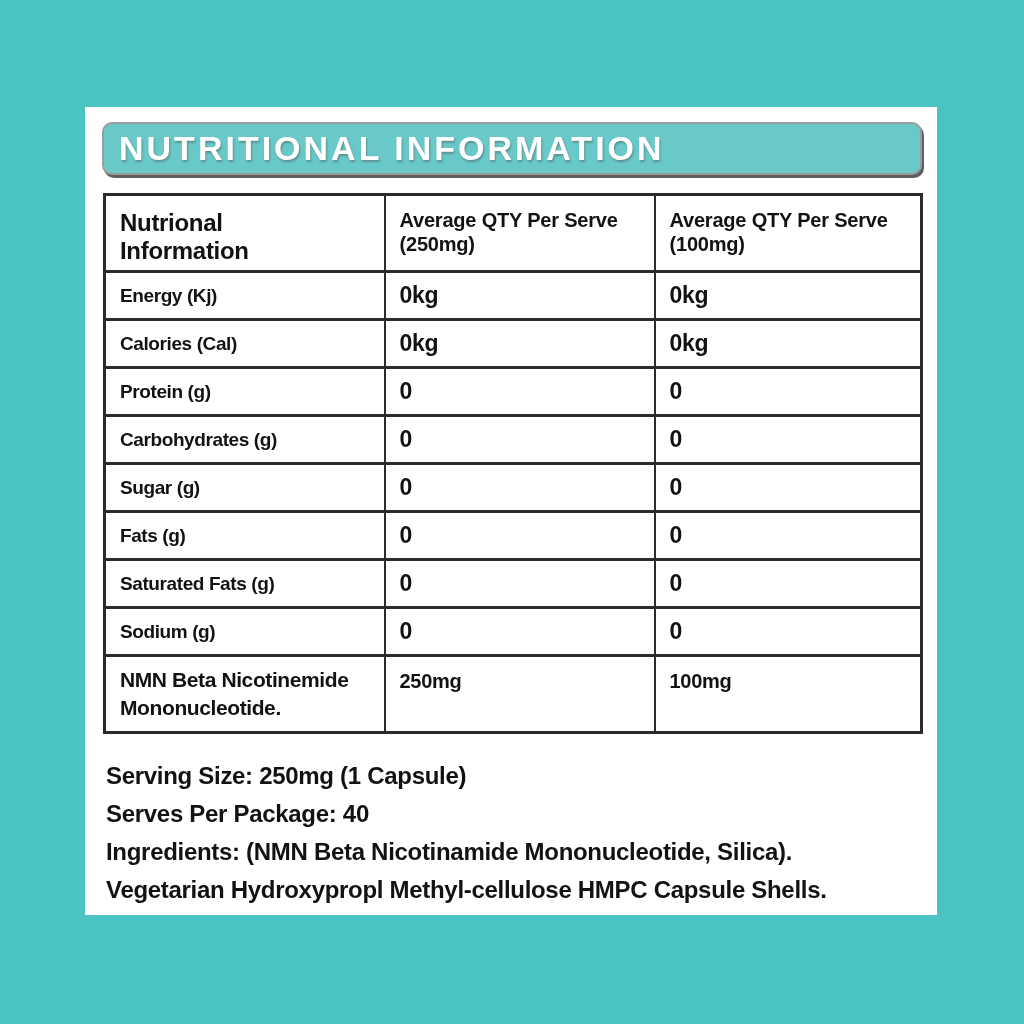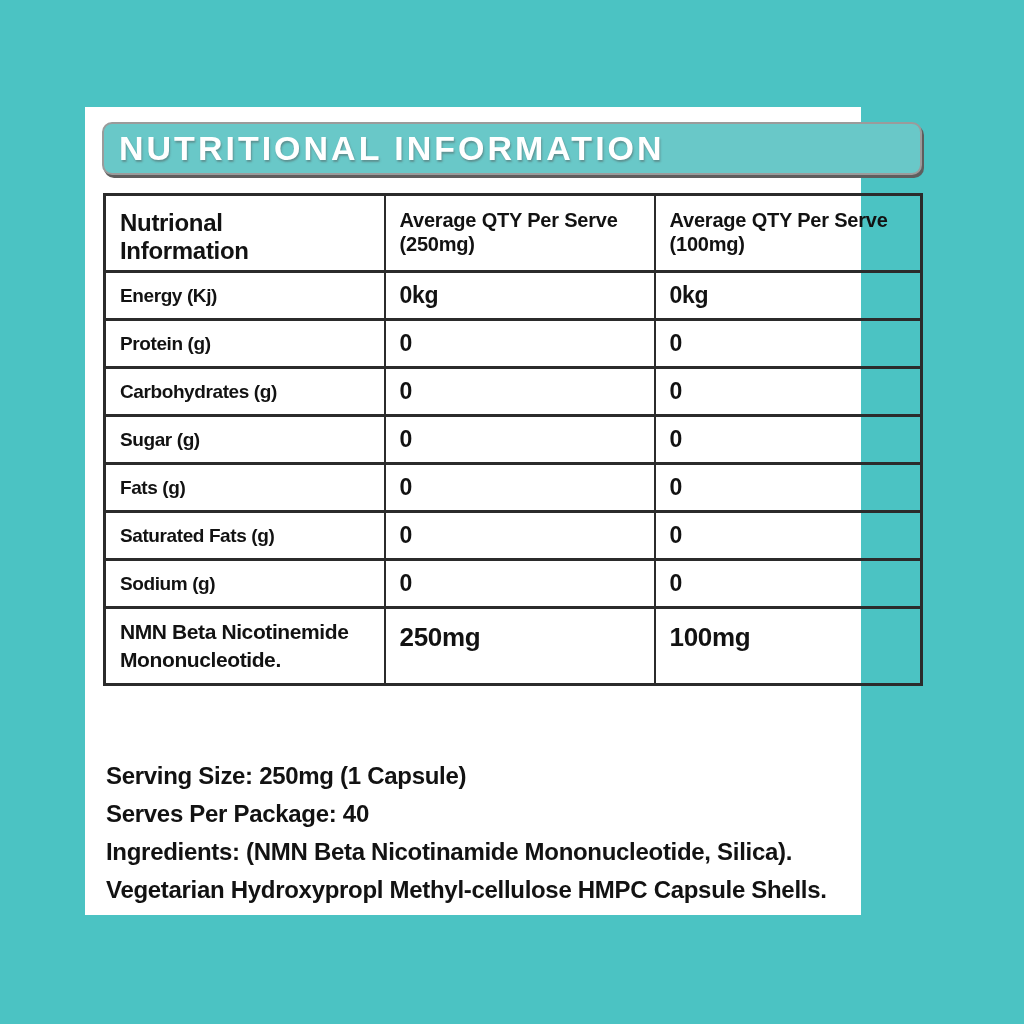--- a/index.html
+++ b/index.html
@@ -6,21 +6,21 @@
   html, body {
     width: 1024px; height: 1024px;
     overflow: hidden;
     background: #4BC3C3;
     font-family: "Liberation Sans", sans-serif;
     color: #121212;
   }
   .card {
     position: absolute;
     left: 85px; top: 107px;
-    width: 776px; height: 808px;
+    width: 852px; height: 808px;
     background: #FFFFFF;
   }
   .title-bar {
     position: absolute;
     left: 17px; top: 15px;
     width: 820px; height: 53px;
     background: #69C8C8;
     border: 2px solid #9B9B9B;
     border-radius: 10px;
     box-shadow: 2px 3px 0 0 #5E5E5E;
@@ -77,21 +77,21 @@
     letter-spacing: -0.3px;
   }
   tr.nmn-row { height: 77px; }
   tr.nmn-row td.row-label {
     font-size: 21px;
     line-height: 1.35;
     vertical-align: middle;
     padding-right: 2px;
   }
   tr.nmn-row td.row-value {
-    font-size: 26px;
+    font-size: 20px;
     vertical-align: top;
     padding-top: 13px;
   }
   .footer {
     position: absolute;
     left: 21px; top: 650px;
     width: 800px;
   }
   .footer .line {
     font-size: 24px;
@@ -130,20 +130,25 @@
         <div>Average QTY Per Serve</div>
         <div>(100mg)</div>
       </th>
     </tr>
     <tr class="body-row">
       <td class="row-label">Energy (Kj)</td>
       <td class="row-value">0kg</td>
       <td class="row-value">0kg</td>
     </tr>
     <tr class="body-row">
+      <td class="row-label">Calories (Cal)</td>
+      <td class="row-value">0kg</td>
+      <td class="row-value">0kg</td>
+    </tr>
+    <tr class="body-row">
       <td class="row-label">Protein (g)</td>
       <td class="row-value">0</td>
       <td class="row-value">0</td>
     </tr>
     <tr class="body-row">
       <td class="row-label">Carbohydrates (g)</td>
       <td class="row-value">0</td>
       <td class="row-value">0</td>
     </tr>
     <tr class="body-row">

